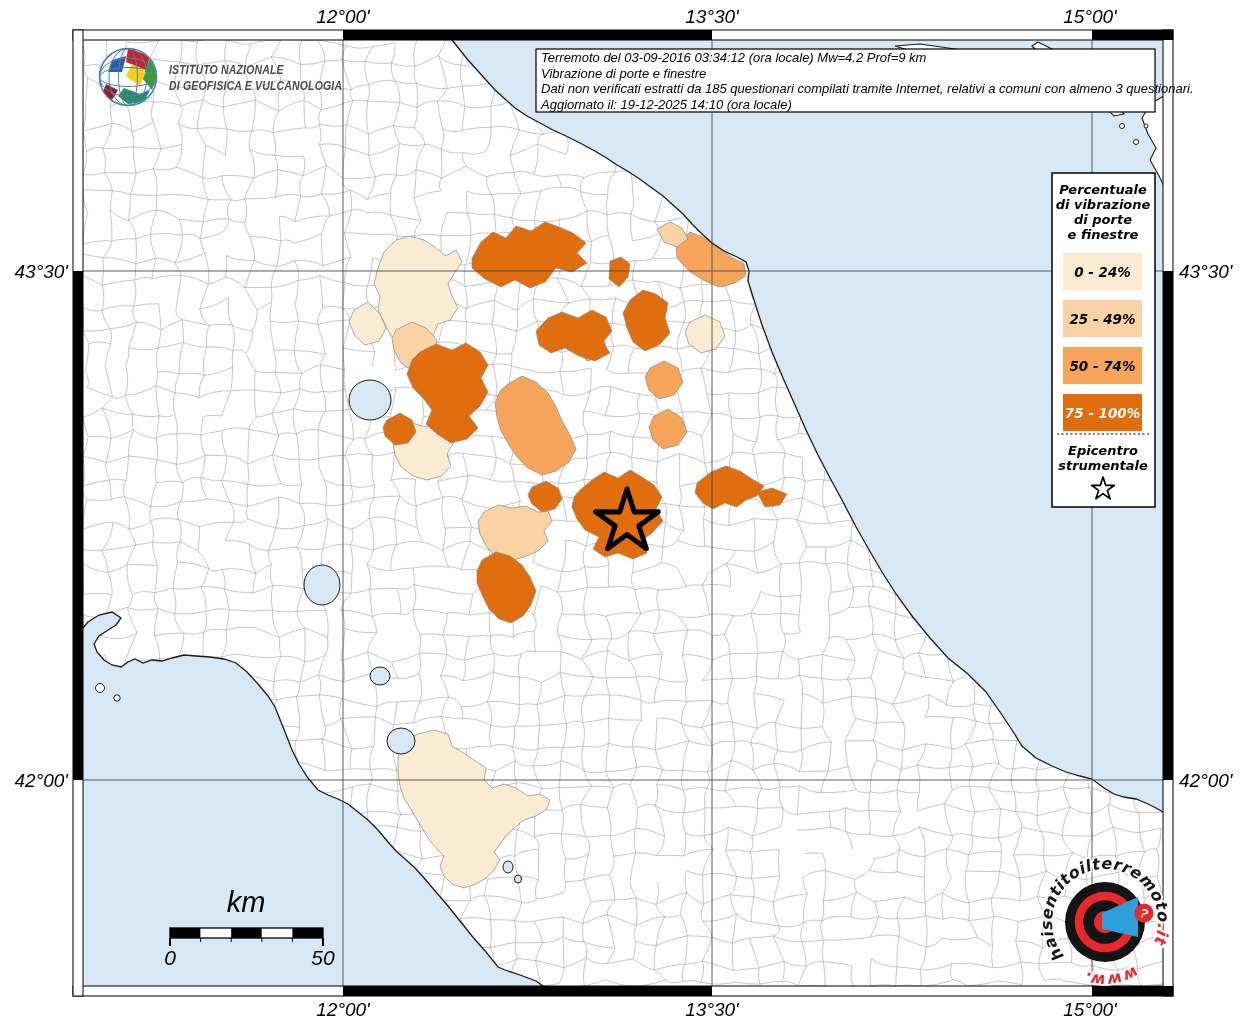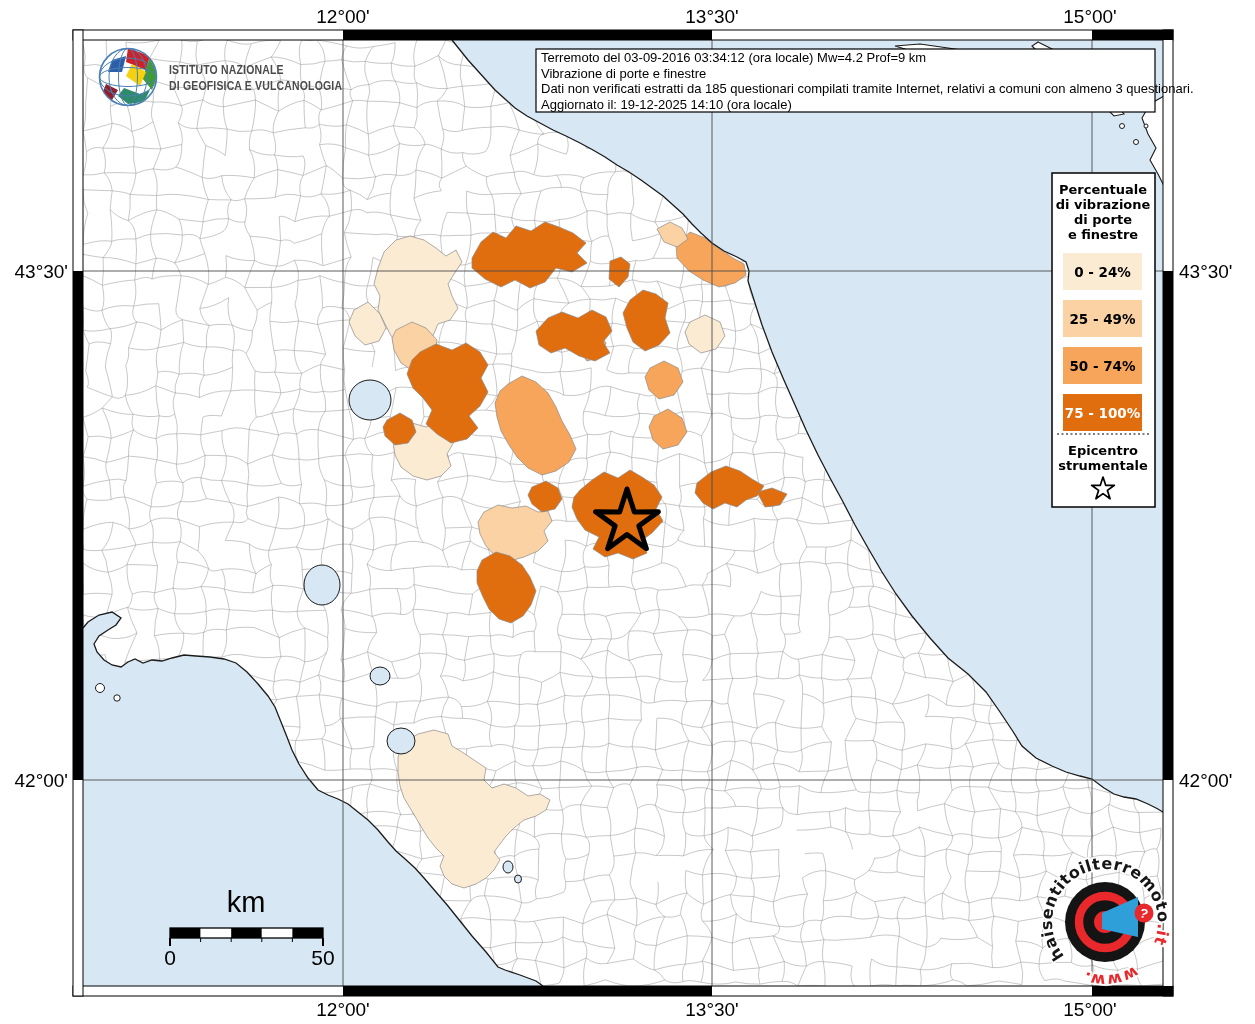--- a/index.html
+++ b/index.html
@@ -1,16 +1,16 @@
 <!DOCTYPE html>
 <html><head>
 <meta charset="utf-8">
 <style>
   html,body{margin:0;padding:0;background:#ffffff;}
-  #stage{position:relative;width:1255px;height:1024px;background:#fff;overflow:hidden;}
+  #stage{position:relative;width:1255px;height:1024px;background:#fff;overflow:hidden;font-style:italic;}
   svg{display:block;}
   text{font-family:"Liberation Sans",sans-serif;}
   .axis-lbl{font-size:19px;fill:#000;}
   .info-txt{font-size:13px;fill:#000;}
   .legend-title{font-family:"DejaVu Sans",sans-serif;font-weight:bold;font-size:13px;fill:#000;}
   .legend-lbl{font-family:"DejaVu Sans",sans-serif;font-weight:bold;font-size:13.5px;}
   .ingv-txt{font-weight:bold;font-size:12.5px;fill:#4b4b4b;letter-spacing:.2px;}
   .km-lbl{font-size:29px;fill:#000;}
   .km-num{font-size:21px;fill:#000;}
   .wm-txt{font-family:"DejaVu Sans",sans-serif;font-weight:bold;font-size:16px;letter-spacing:.5px;}

